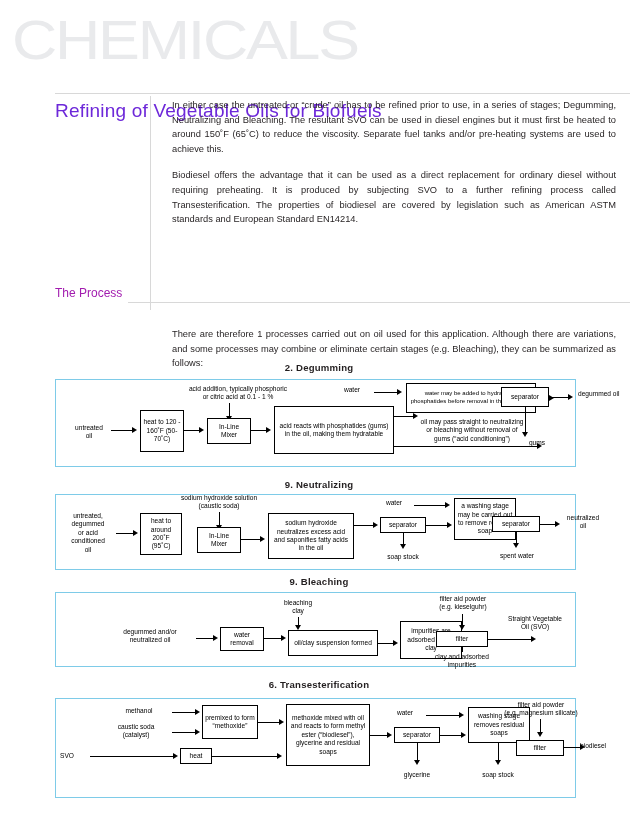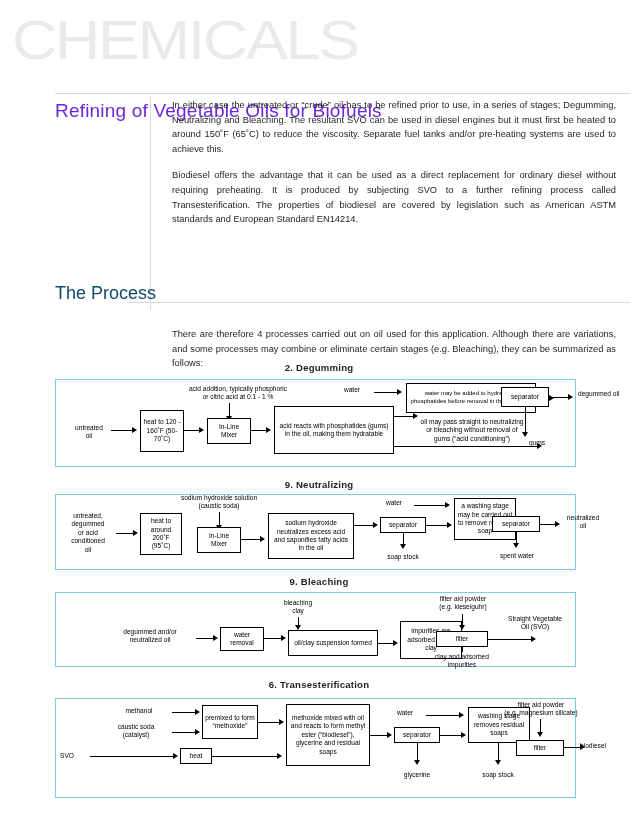--- a/index.html
+++ b/index.html
@@ -47,22 +47,22 @@
     position:absolute;left:172px;width:444px;
     font-size:9.3px;line-height:14.6px;
     text-align:justify;
     color:#231f20;
   }
   .col p{margin:0 0 12px 0;}
 
   
   .sec-head{
     position:absolute;left:55px;
-    font-size:18px;line-height:20px;
-    color:#0c4a6e;font-weight:400;
+    font-size:12px;line-height:20px;
+    color:#a21caf;font-weight:400;
     white-space:nowrap;
   }
   .sec-rule{
     position:absolute;left:128px;width:502px;height:1px;background:#d8d8d8;
   }
 
   
   .dia-title{
     position:absolute;left:0;width:638px;text-align:center;
     font-size:9.6px;font-weight:bold;color:#231f20;letter-spacing:.2px;
@@ -111,21 +111,21 @@
 <div class="vrule"></div>
 
 <div class="col" style="top:98px;">
   <p>In either case the untreated or “crude” oil has to be refined prior to use, in a series of stages; Degumming, Neutralizing and Bleaching.  The resultant SVO can be used in diesel engines but it must first be heated to around 150˚F (65˚C) to reduce the viscosity.  Separate fuel tanks and/or pre-heating systems are used to achieve this.</p>
   <p>Biodiesel offers the advantage that it can be used as a direct replacement for ordinary diesel without requiring preheating.  It is produced by subjecting SVO to a further refining process called Transesterification. The properties of biodiesel are covered by legislation such as American ASTM standards and European Standard EN14214.</p>
 </div>
 
 <div class="sec-head" style="top:283px;">The Process</div>
 <div class="sec-rule" style="top:302px;"></div>
 <div class="col" style="top:327px;">
-  <p>There are therefore 4 processes carried out on oil used for this application.  Although there are variations, and some processes may combine or eliminate certain stages (e.g. Bleaching), they can be summarized as follows:</p>
+  <p>There are therefore 1 processes carried out on oil used for this application.  Although there are variations, and some processes may combine or eliminate certain stages (e.g. Bleaching), they can be summarized as follows:</p>
 </div>
 
 <div class="dia-title" style="top:362px;">2. Degumming</div>
 <div class="dia" style="top:379px;height:88px;">
   <div class="dia-inner">
     <div class="lbl" style="left:6px;top:44px;width:54px;">untreated
 oil</div>
     <div class="ln lnh" style="left:55px;top:50px;width:22px;"></div>
       <div class="ar ar-r" style="left:76px;top:47px;"></div>
 

